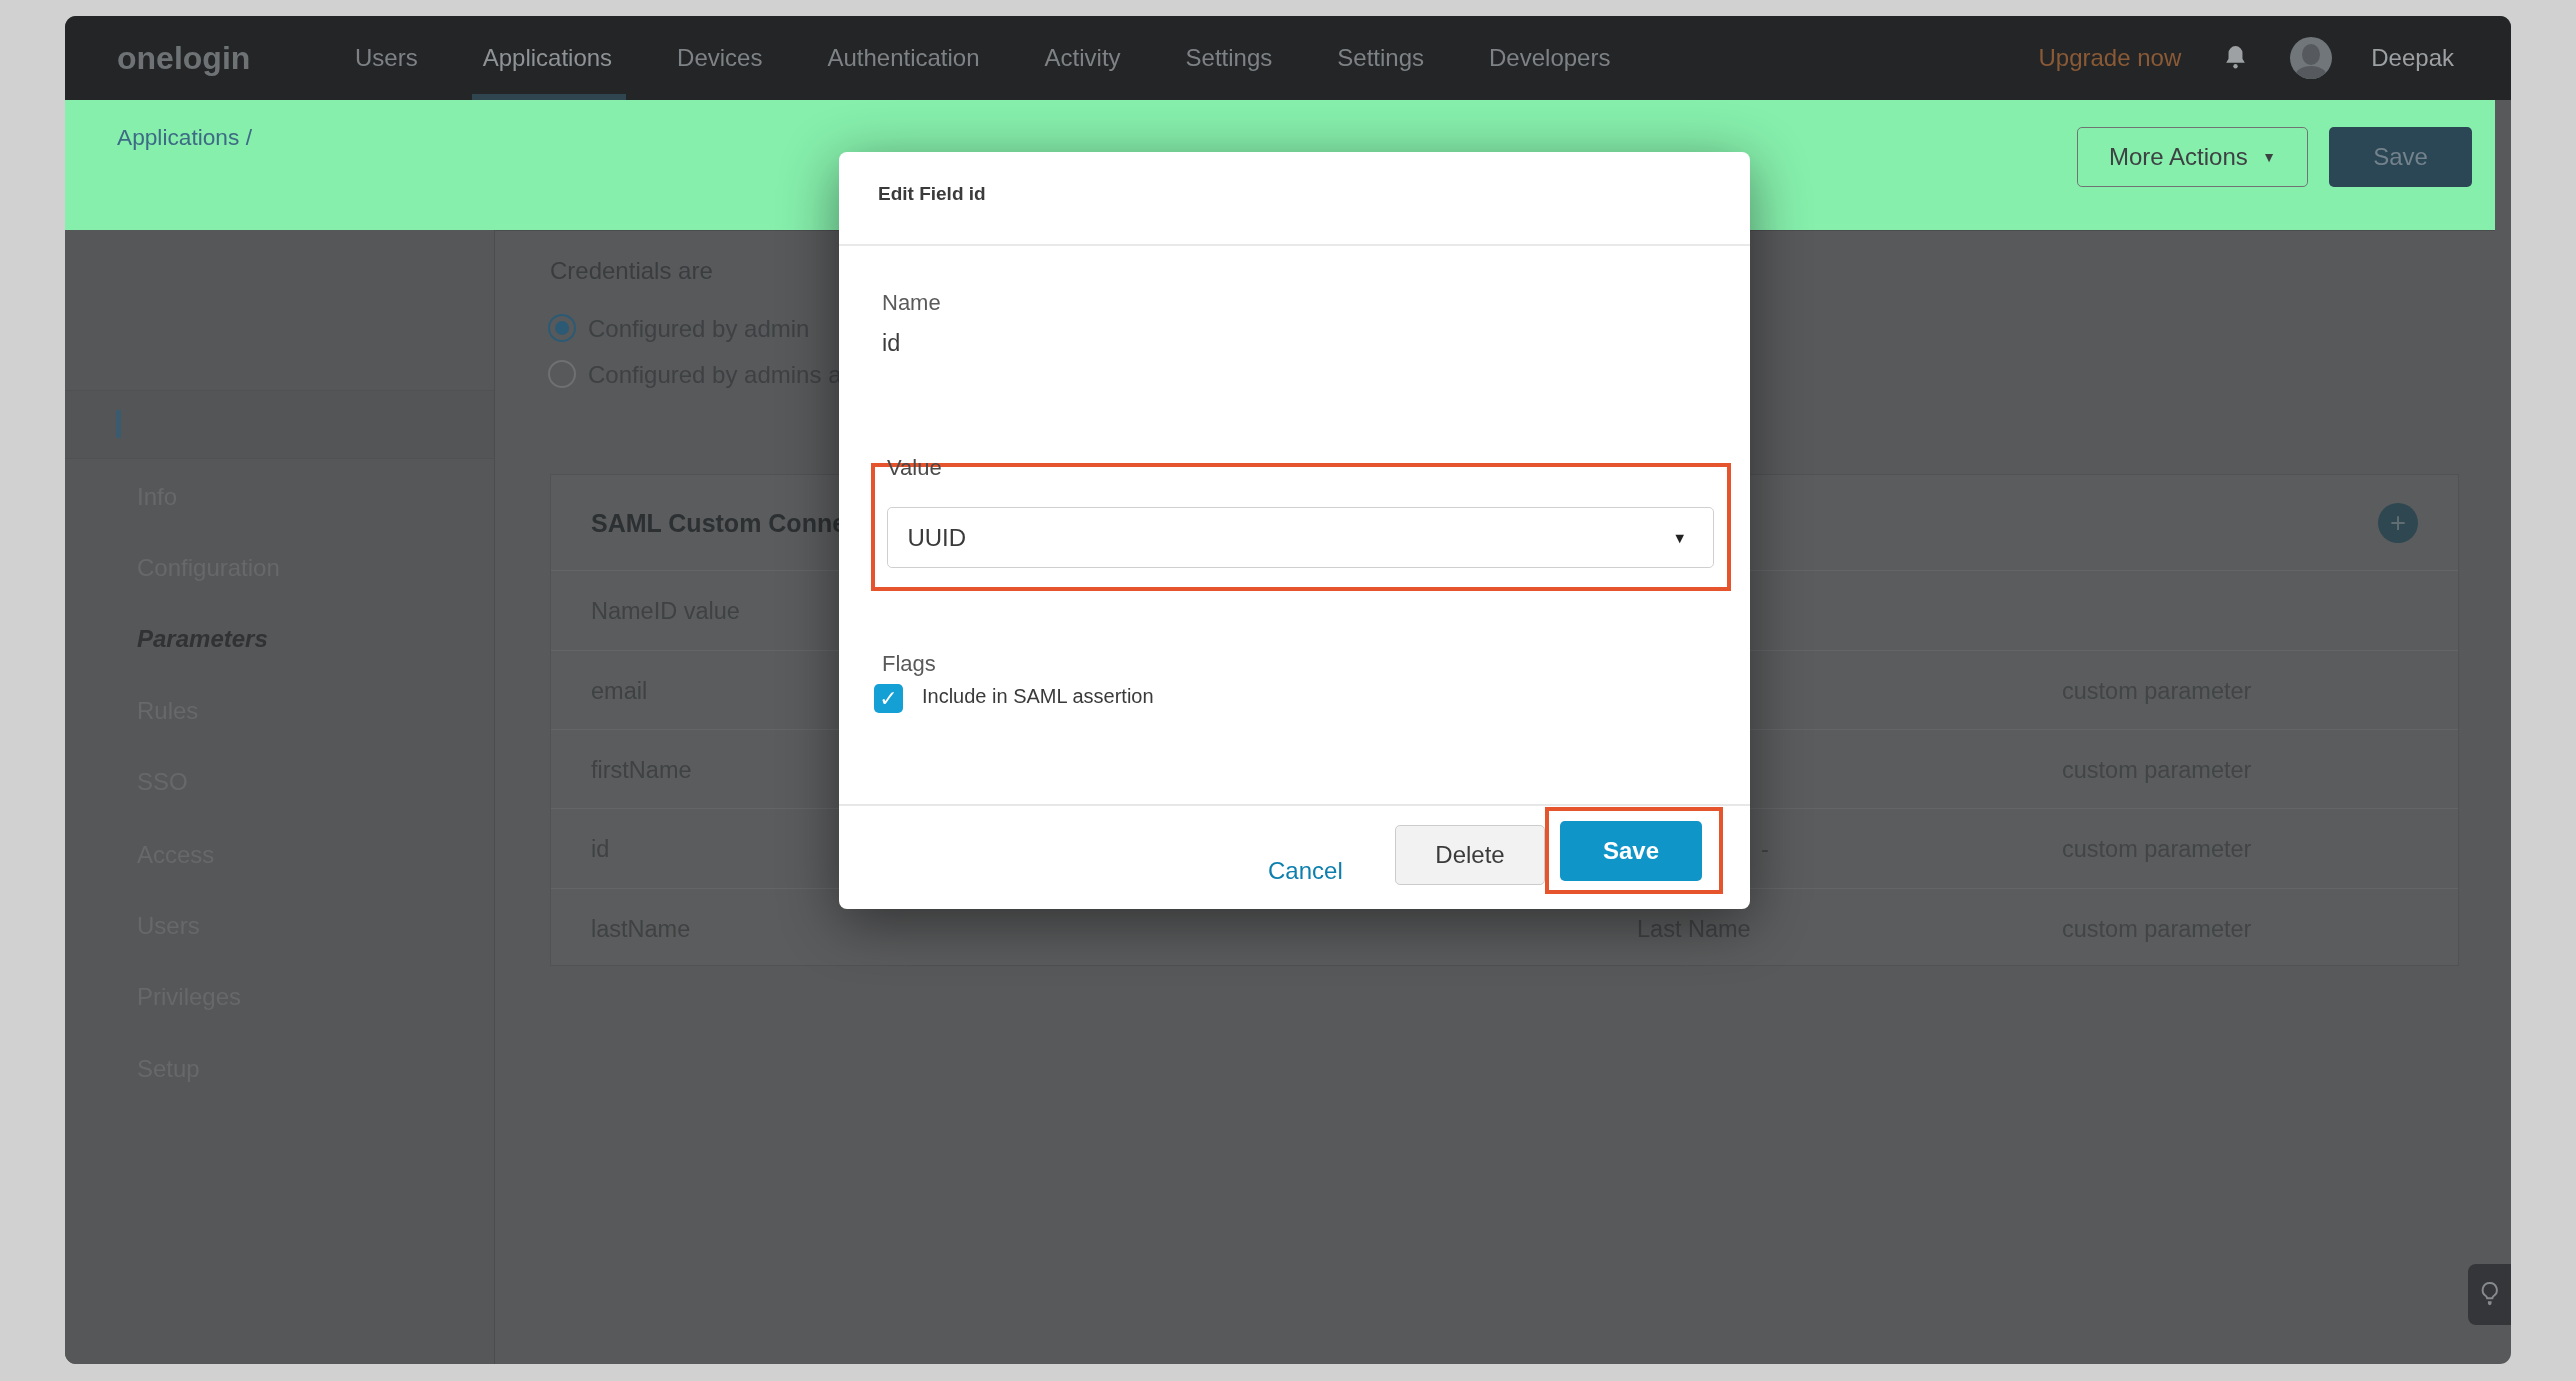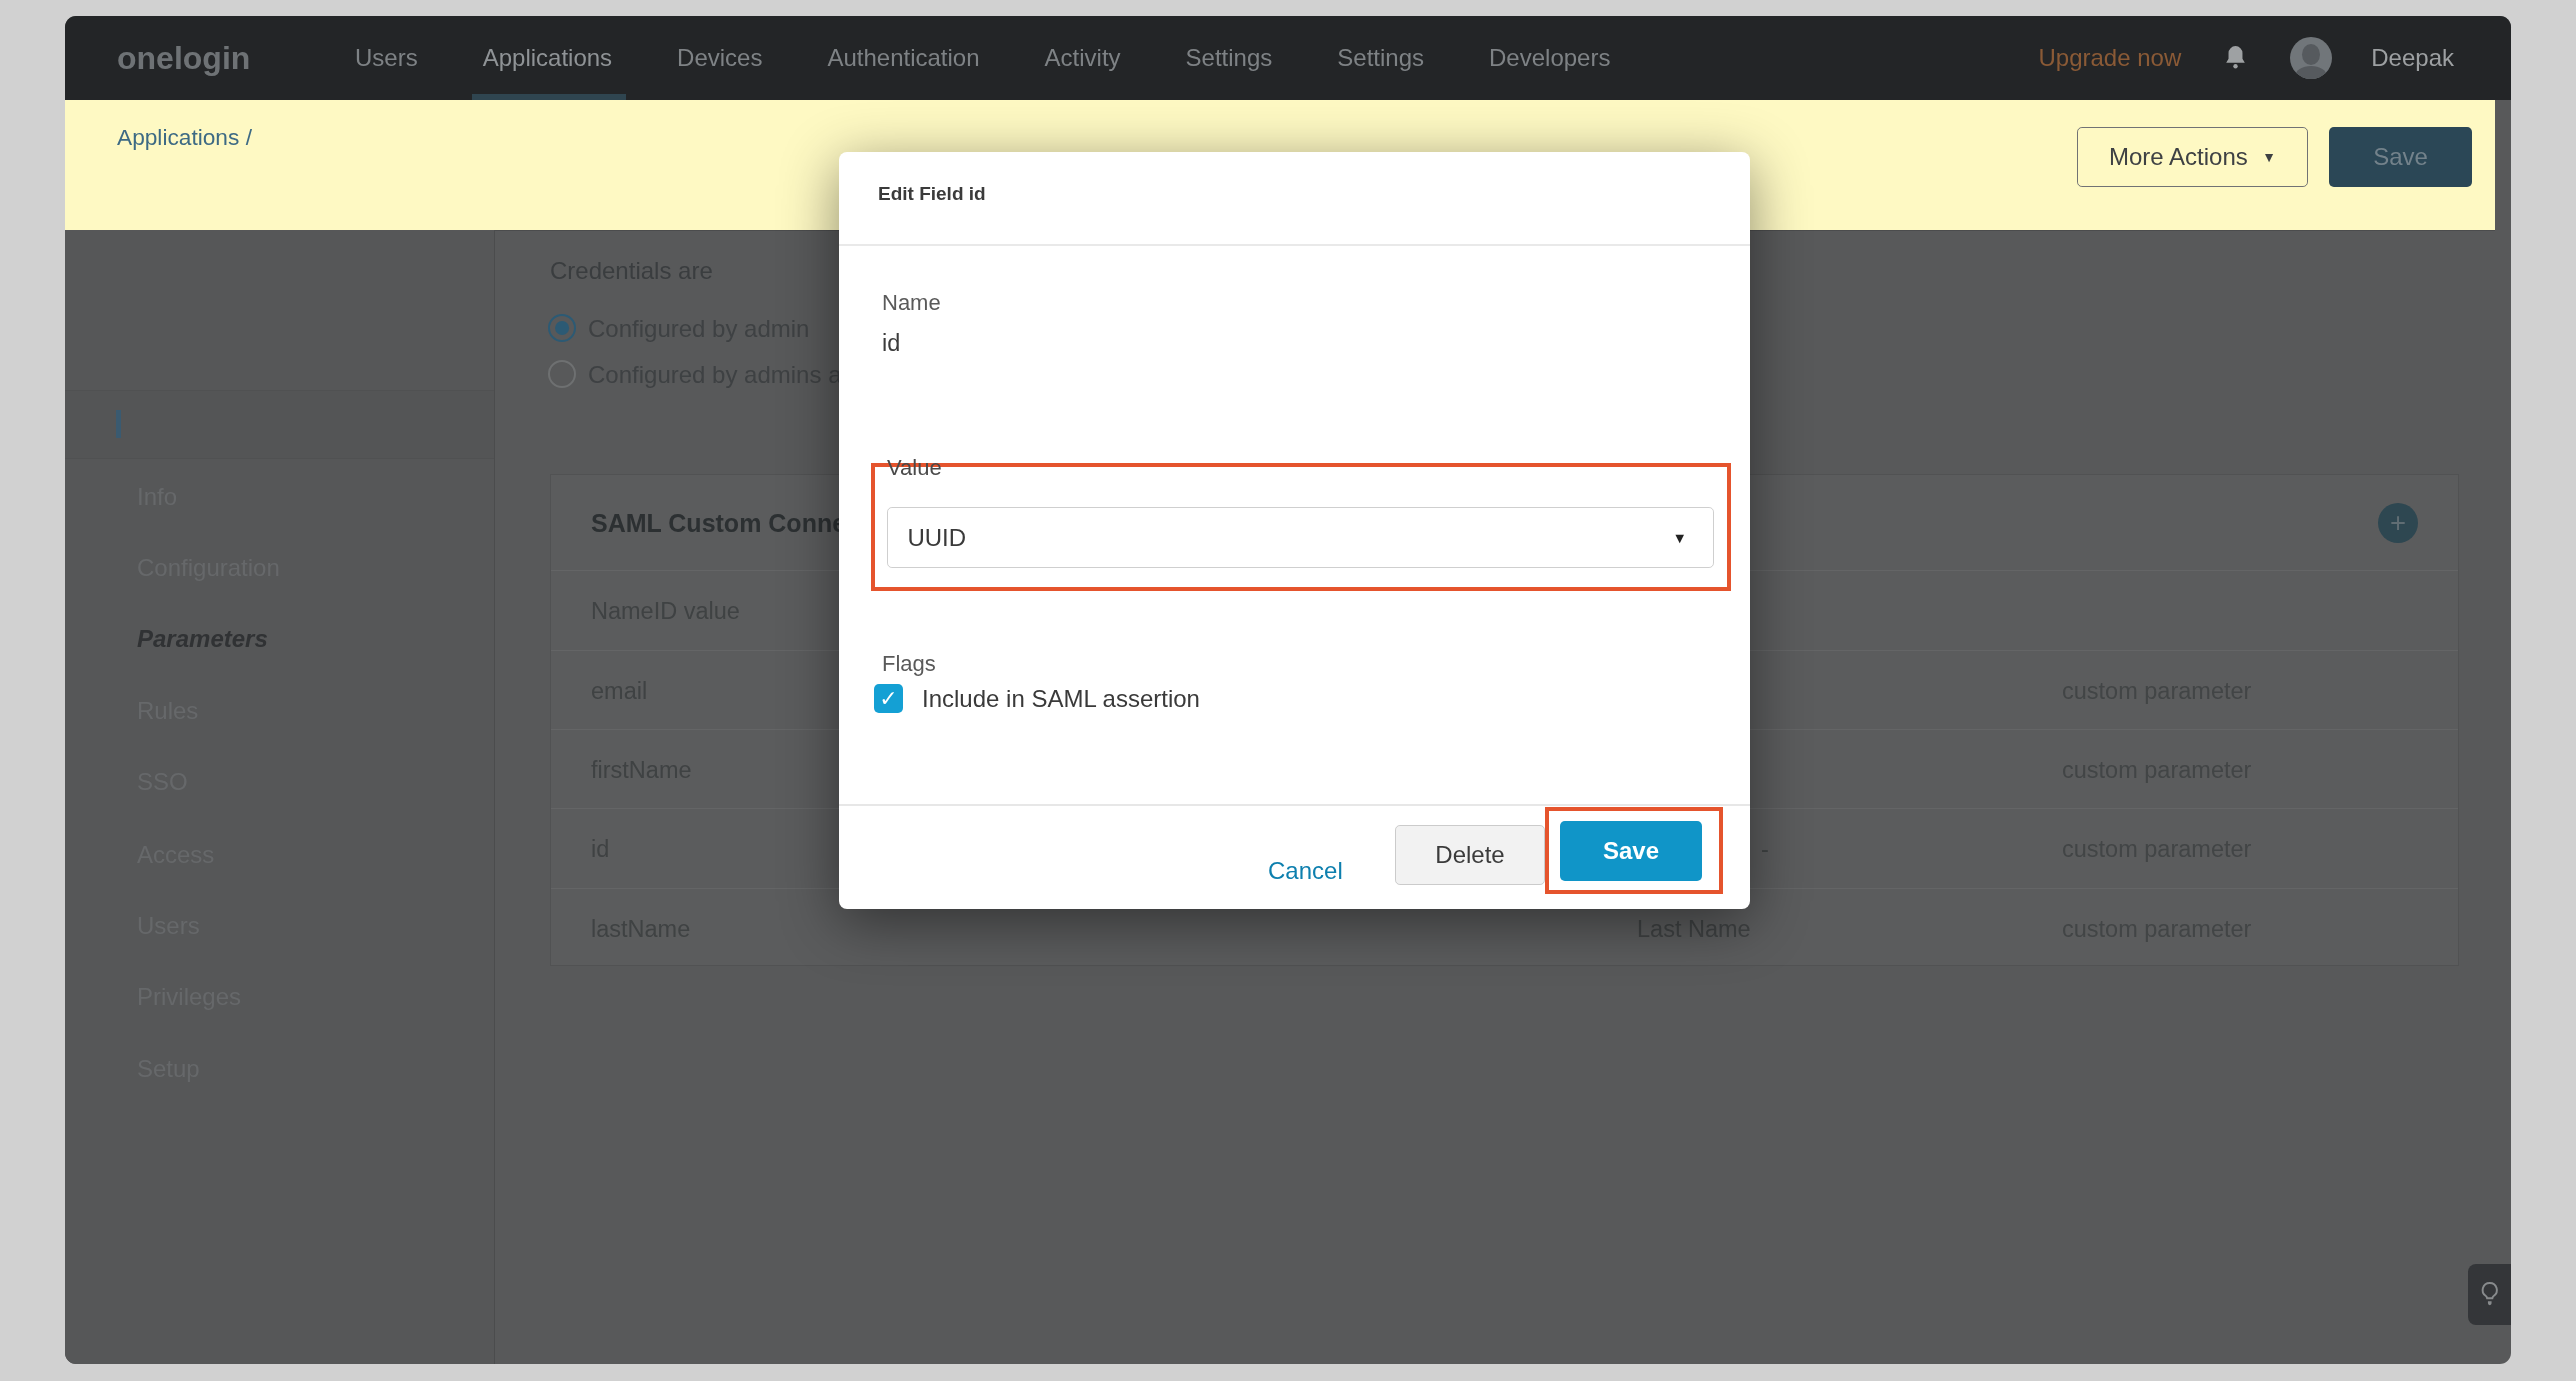--- a/index.html
+++ b/index.html
@@ -18,21 +18,21 @@
   .nav-underline{position:absolute;left:407px;bottom:0;width:154px;height:6.5px;background:#2f4550;}
   .nav-right{position:absolute;right:57px;top:0;height:100%;display:flex;align-items:center;gap:39px;}
   .upgrade{font-size:24px;color:#8a5a36;white-space:nowrap;cursor:pointer;}
   .bell{width:31px;height:34px;display:block;}
   .avatar{width:42px;height:42px;border-radius:50%;background:#71767a;position:relative;overflow:hidden;}
   .avatar .head{position:absolute;left:50%;top:7.3px;transform:translateX(-50%);width:18px;height:21px;border-radius:50%;background:#565a5e;}
   .avatar .body{position:absolute;left:50%;top:29px;transform:translateX(-50%);width:32px;height:21px;border-radius:50% 50% 0 0;background:#565a5e;}
   .user-name{font-size:24px;color:#9da0a2;}
 
   
-  .header-band{position:absolute;left:0;top:84px;right:16px;height:130px;background:#fef9c3;border-bottom:1.6px solid #4b4c4d;}
+  .header-band{position:absolute;left:0;top:84px;right:16px;height:130px;background:#86efac;border-bottom:1.6px solid #4b4c4d;}
   .breadcrumb{position:absolute;left:52px;top:24px;font-size:22.7px;color:#3d6a84;cursor:pointer;}
   .page-title{position:absolute;left:50px;top:58px;font-size:36px;color:#3a3d3f;}
   .btn-more{position:absolute;left:2012px;top:27px;width:231px;height:60px;border:1.6px solid #717274;border-radius:4.9px;
             box-sizing:border-box;display:flex;align-items:center;justify-content:center;gap:14.6px;
             font-size:24px;color:#3e4143;cursor:pointer;background:transparent;}
   .btn-more .caret{font-size:13.8px;color:#3e4143;}
   .btn-save-top{position:absolute;left:2264px;top:27px;width:143px;height:60px;background:#2b4756;border-radius:4.9px;
             display:flex;align-items:center;justify-content:center;font-size:24px;color:#73828b;cursor:pointer;}
 
   
@@ -76,21 +76,21 @@
   .ann{position:absolute;border:4px solid #e5542d;box-sizing:border-box;}
   .ann.rect1{left:32px;top:311px;width:860px;height:128px;}
   .ann.rect2{left:706px;top:655px;width:178px;height:87px;}
   .m-select{position:absolute;left:48px;top:355px;width:827px;height:61px;border:1.6px solid #cfcfcf;border-radius:4.9px;
             box-sizing:border-box;background:#ffffff;cursor:pointer;}
   .m-select .sel-text{position:absolute;left:19.4px;top:50%;transform:translateY(-50%);font-size:24px;color:#3a3a3a;}
   .m-select .sel-caret{position:absolute;right:26px;top:50%;transform:translateY(-50%);font-size:14.6px;color:#222;}
   .m-check{position:absolute;left:35px;top:532px;width:29px;height:29px;border-radius:4.9px;background:#14a0d4;
            display:flex;align-items:center;justify-content:center;cursor:pointer;}
   .m-check .tick{color:#ffffff;font-size:22px;font-weight:bold;line-height:1;}
-  .m-check-label{position:absolute;left:83px;top:533px;font-size:24px;color:#3a3a3a;}
+  .m-check-label{position:absolute;left:83px;top:533px;font-size:20px;color:#3a3a3a;}
   .m-footer-div{position:absolute;left:0;right:0;top:652px;height:1.6px;background:#e7e7e7;}
   .m-cancel{position:absolute;left:429px;top:689px;font-size:24px;color:#0d7fae;cursor:pointer;margin-top:16px;}
   .m-delete{position:absolute;left:556px;top:673px;width:150px;height:60px;background:#f2f2f2;border:1.6px solid #cbcbcb;
             border-radius:4.9px;box-sizing:border-box;display:flex;align-items:center;justify-content:center;
             font-size:24px;color:#3b3b3b;cursor:pointer;}
   .m-save{position:absolute;left:721px;top:669px;width:142px;height:60px;background:#1095c8;border-radius:4.9px;
           display:flex;align-items:center;justify-content:center;font-size:24px;font-weight:bold;color:#ffffff;cursor:pointer;}
 </style>
 </head>
 <body>

